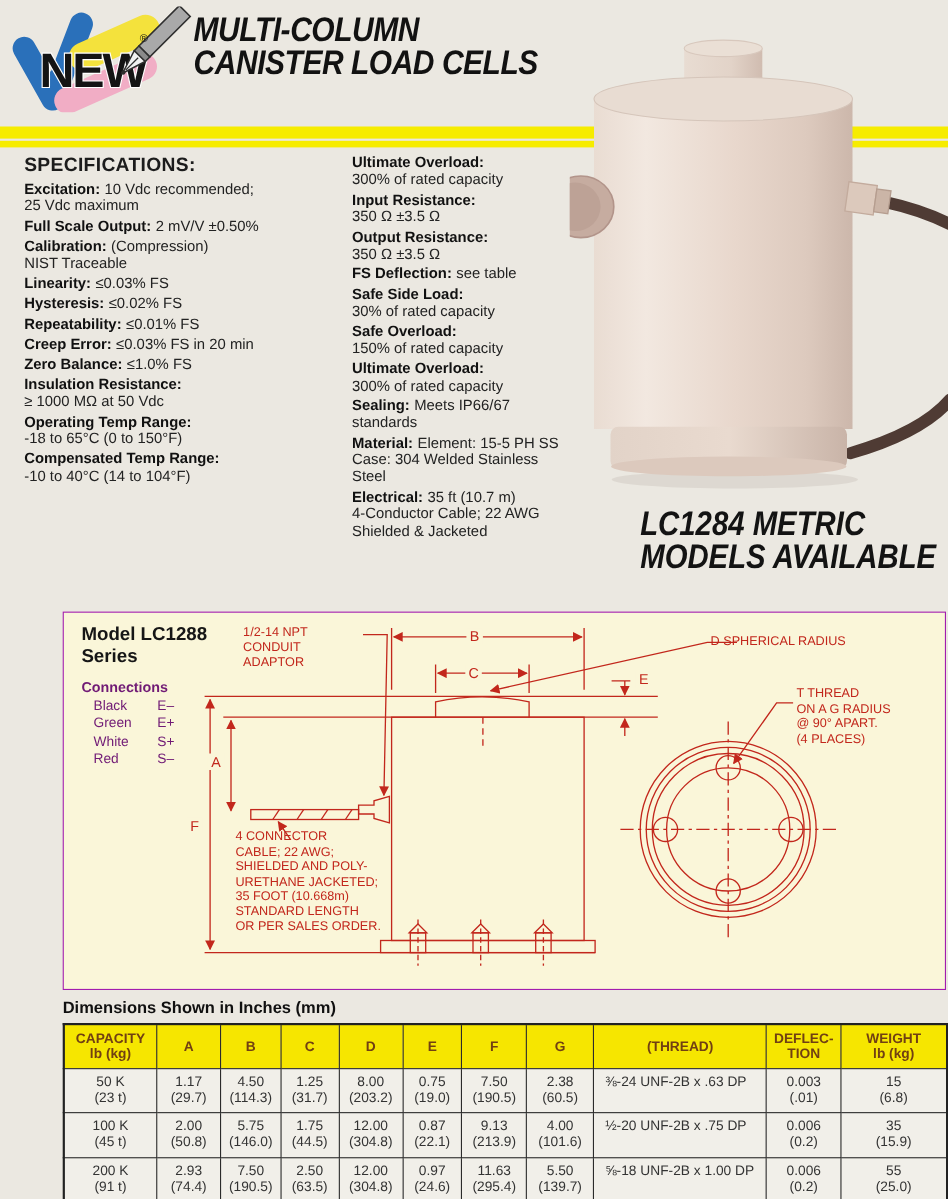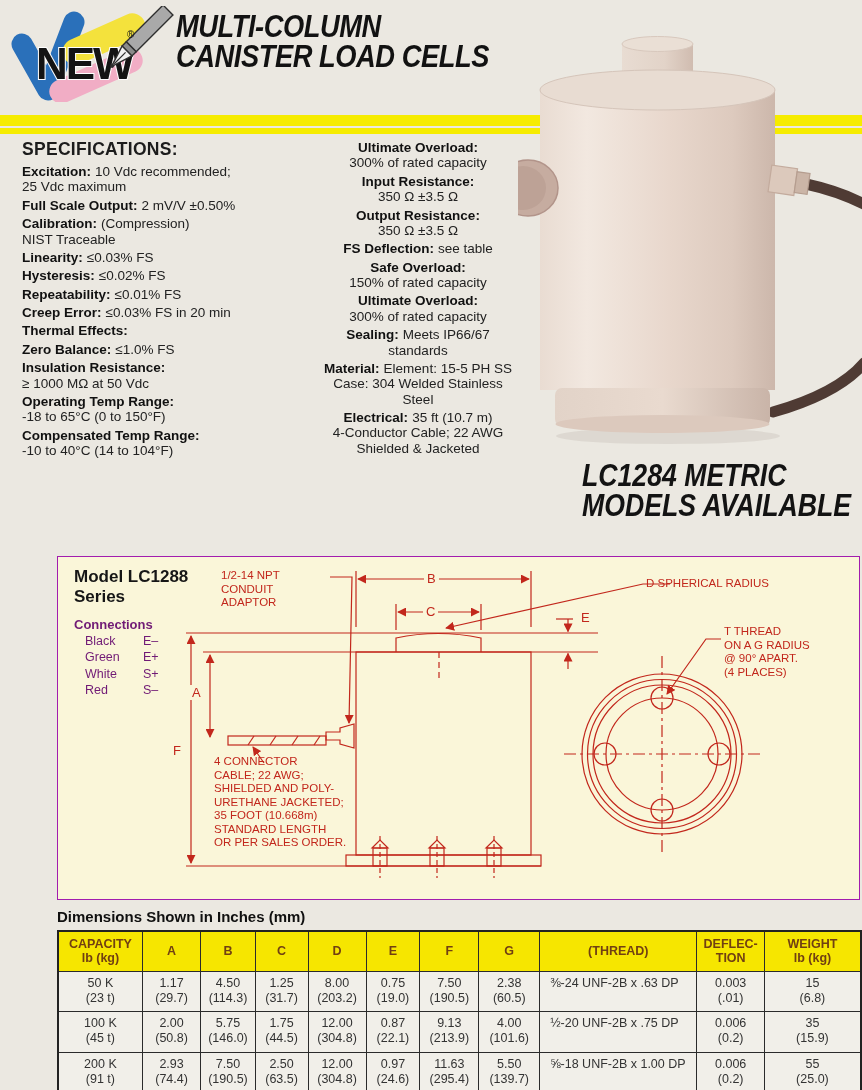--- a/index.html
+++ b/index.html
@@ -10,21 +10,21 @@
   
   #title{left:176px;top:12px;font-size:31px;font-weight:800;font-style:italic;
          line-height:.97;letter-spacing:-.5px;color:#121212;transform:scaleX(.88);transform-origin:left top;white-space:nowrap;}
   .stripe{left:0;width:862px;background:#f6ec00;z-index:1;}
   #stripe1{top:115px;height:11px;}
   #stripe2{top:128px;height:6px;}
 
   
   #specs-heading{left:22px;top:139px;font-size:17.5px;font-weight:bold;letter-spacing:.3px;}
   #specs-left{left:22px;top:164px;width:294px;}
-  #specs-right{left:320px;top:140px;width:196px;text-align:center;}
+  #specs-right{left:320px;top:140px;width:196px;}
   .spec{font-size:13.5px;line-height:1.14;margin-bottom:3px;color:#222;}
   .spec b{color:#111;margin-right:4px;}
   .spec.blk b{display:block;margin-right:0;}
   .spec span{white-space:pre-line;}
 
   
   #metric-note{left:582px;top:461px;font-size:31px;font-weight:800;font-style:italic;
                line-height:.97;color:#131313;transform:scaleX(.86);transform-origin:left top;white-space:nowrap;z-index:3;}
 
   
@@ -127,32 +127,33 @@
   <div id="specs-left" class="abs">
     <div class="spec"><b>Excitation:</b><span>10 Vdc recommended;
 25 Vdc maximum</span></div>
     <div class="spec"><b>Full Scale Output:</b><span>2 mV/V ±0.50%</span></div>
     <div class="spec"><b>Calibration:</b><span>(Compression)
 NIST Traceable</span></div>
     <div class="spec"><b>Linearity:</b><span>≤0.03% FS</span></div>
     <div class="spec"><b>Hysteresis:</b><span>≤0.02% FS</span></div>
     <div class="spec"><b>Repeatability:</b><span>≤0.01% FS</span></div>
     <div class="spec"><b>Creep Error:</b><span>≤0.03% FS in 20 min</span></div>
-    <div class="spec blk"><b>Thermal Effects:</b></div>
+    <div class="spec blk"></div>
     <div class="spec"><b>Zero Balance:</b><span>≤1.0% FS</span></div>
     <div class="spec blk"><b>Insulation Resistance:</b><span>≥ 1000 MΩ at 50 Vdc</span></div>
     <div class="spec blk"><b>Operating Temp Range:</b><span>-18 to 65°C (0 to 150°F)</span></div>
     <div class="spec blk"><b>Compensated Temp Range:</b><span>-10 to 40°C (14 to 104°F)</span></div>
   </div>
 
   <div id="specs-right" class="abs">
     <div class="spec blk"><b>Ultimate Overload:</b><span>300% of rated capacity</span></div>
     <div class="spec blk"><b>Input Resistance:</b><span>350 Ω ±3.5 Ω</span></div>
     <div class="spec blk"><b>Output Resistance:</b><span>350 Ω ±3.5 Ω</span></div>
     <div class="spec"><b>FS Deflection:</b><span>see table</span></div>
+    <div class="spec blk"><b>Safe Side Load:</b><span>30% of rated capacity</span></div>
     <div class="spec blk"><b>Safe Overload:</b><span>150% of rated capacity</span></div>
     <div class="spec blk"><b>Ultimate Overload:</b><span>300% of rated capacity</span></div>
     <div class="spec"><b>Sealing:</b><span>Meets IP66/67
 standards</span></div>
     <div class="spec"><b>Material:</b><span>Element: 15-5 PH SS
 Case: 304 Welded Stainless Steel</span></div>
     <div class="spec"><b>Electrical:</b><span>35 ft (10.7 m)
 4-Conductor Cable; 22 AWG
 Shielded &amp; Jacketed</span></div>
   </div>

